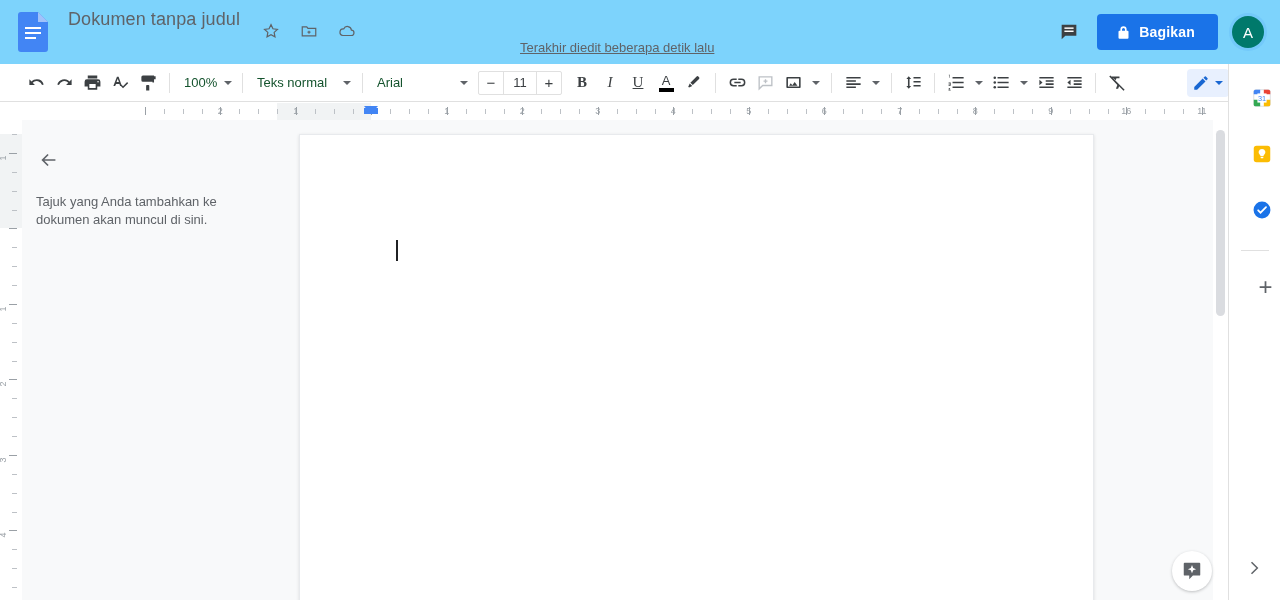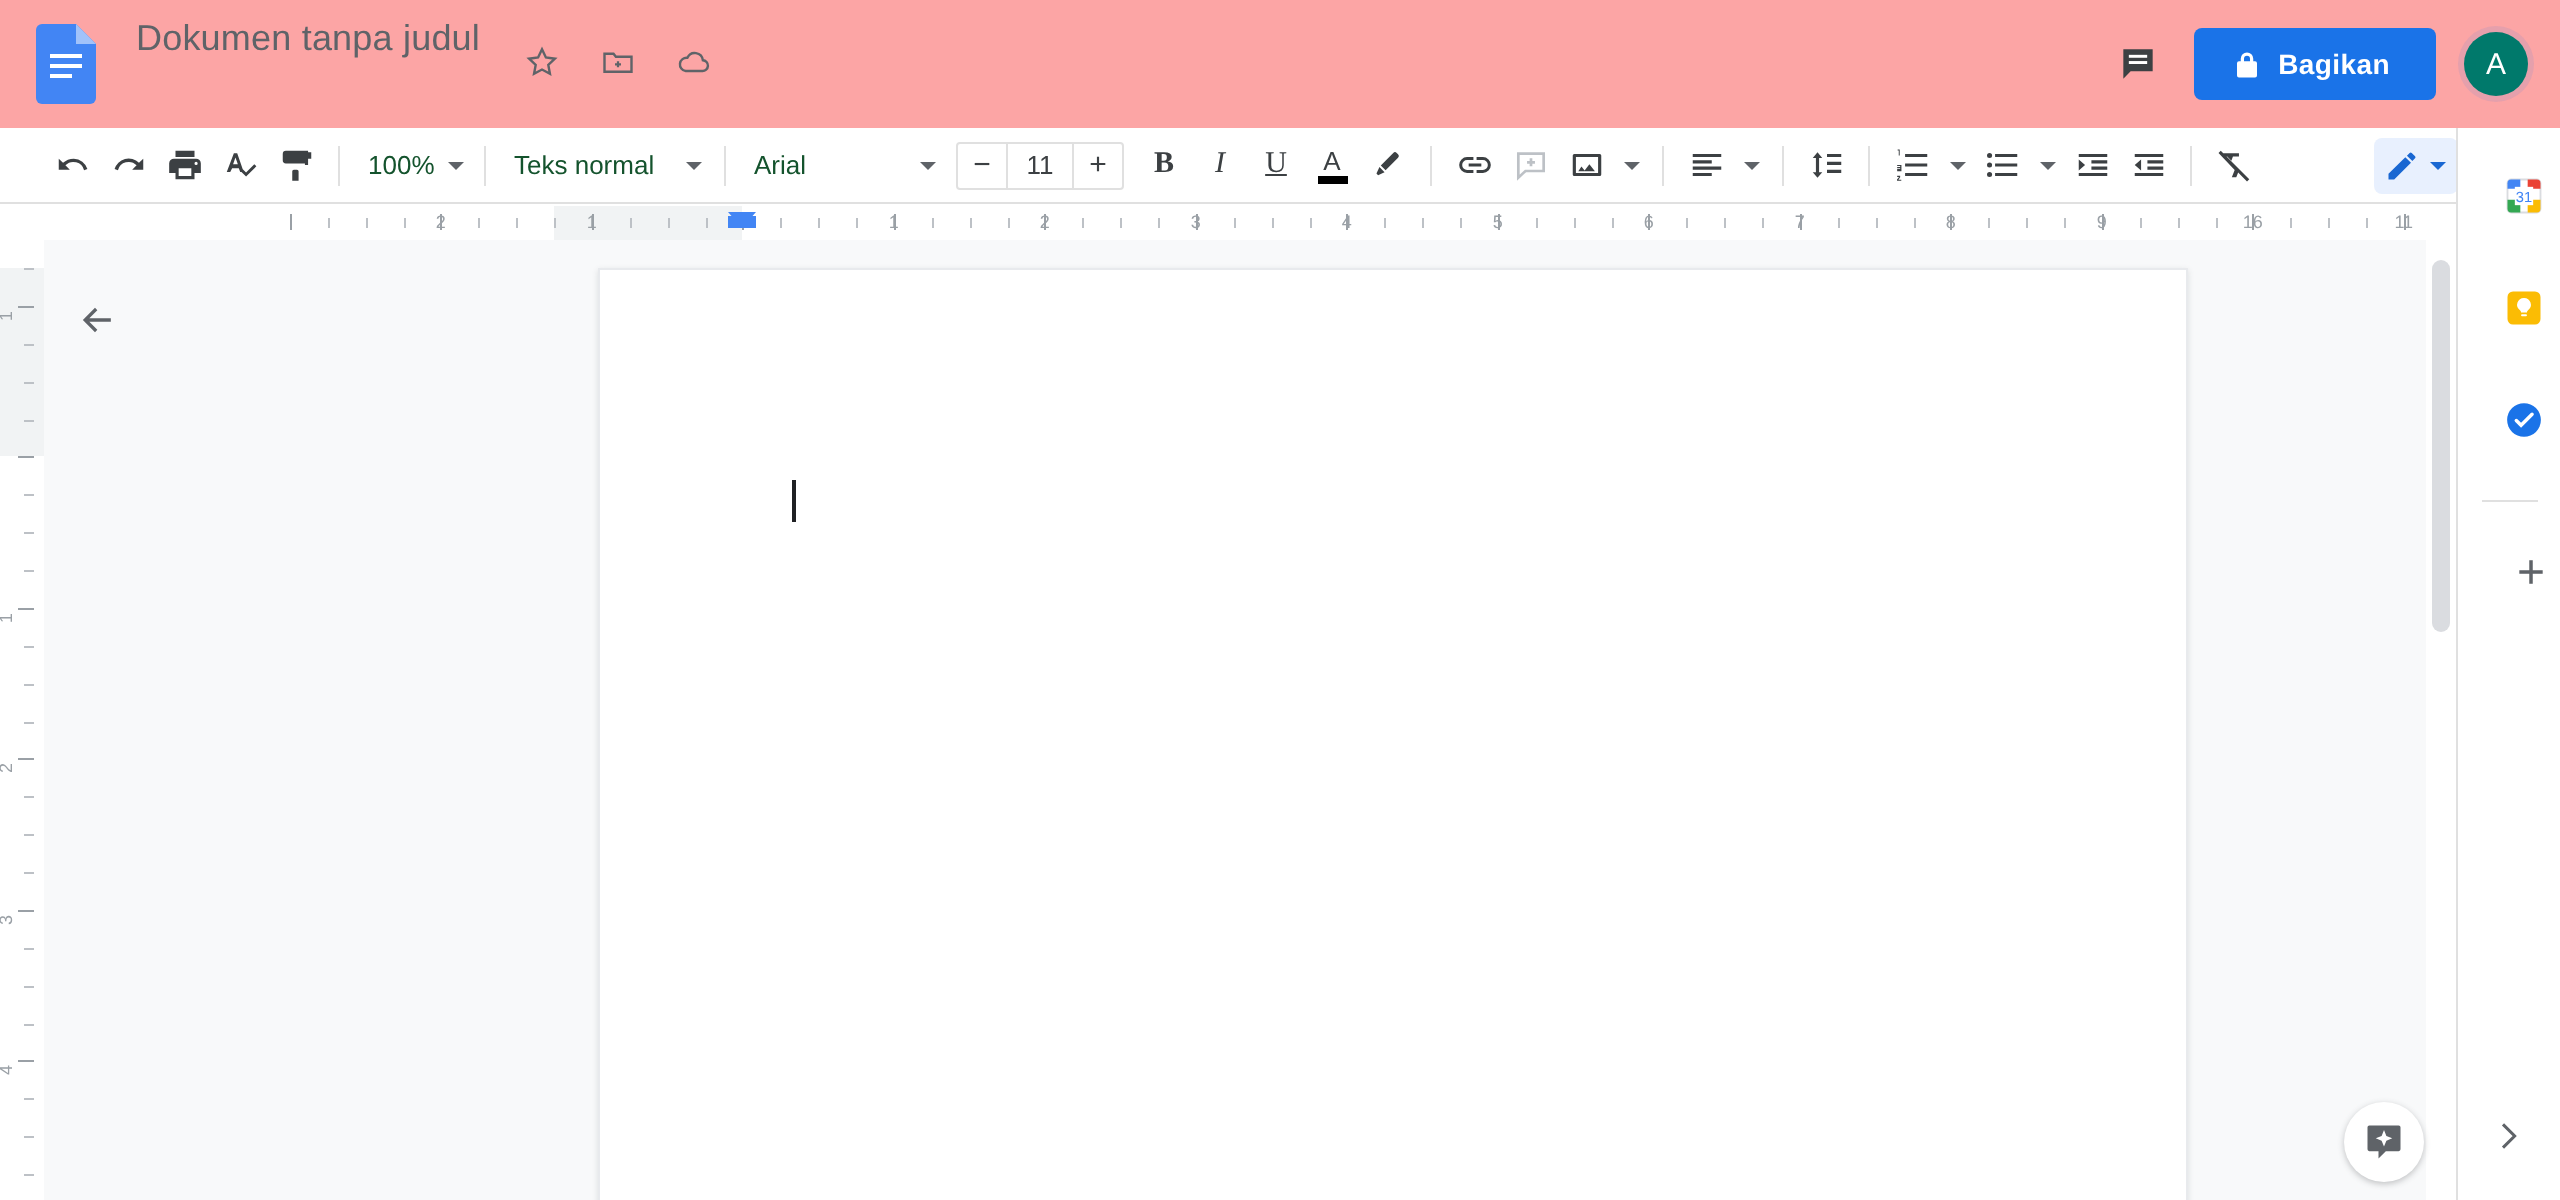--- a/index.html
+++ b/index.html
@@ -7,21 +7,21 @@
     margin: 0; padding: 0;
     width: 1280px; height: 600px;
     overflow: hidden;
     font-family: "Liberation Sans", sans-serif;
     background: #ffffff;
     -webkit-font-smoothing: antialiased;
   }
   .app { position: relative; width: 1280px; height: 600px; background:#fff; }
 
   
-  .header { position:absolute; left:0; top:0; width:1280px; height:64px; background:#fca5a5; }
+  .header { position:absolute; left:0; top:0; width:1280px; height:64px; background:#7dd3fc; }
   .docs-logo { position:absolute; left:18px; top:12px; width:30px; height:40px; }
   .doc-title {
     position:absolute; left:68px; top:9px;
     font-size:18px; color:#5f6368; letter-spacing:0.1px; white-space:nowrap;
   }
   .title-icon { position:absolute; top:22px; width:20px; height:20px; color:#5f6368; cursor:pointer; }
   .ic-star { left:262px; }
   .ic-move { left:300px; }
   .ic-cloud { left:338px; }
   .title-icon svg { display:block; width:18px; height:18px; }
@@ -221,20 +221,21 @@
         <path d="M12 11.5v4M10 13.5h4" stroke-width="1.5"></path>
       </svg>
     </div>
     <div class="title-icon ic-cloud">
       <svg viewBox="0 0 24 24" fill="none" stroke="#5f6368" stroke-width="1.6">
         <path d="M6.5 18h11a3.6 3.6 0 0 0 .4-7.2A5.4 5.4 0 0 0 7.6 9.2 3.9 3.9 0 0 0 6.5 18z"></path>
       </svg>
     </div>
 
 
+    <div class="last-edit">Terakhir diedit beberapa detik lalu</div>
 
     <div class="hdr-right">
       <div class="comment-btn">
         <svg viewBox="0 0 24 24" width="22" height="22" fill="#3c4043">
           <path d="M4 4h16v12H8l-4 4z"></path>
           <rect x="7" y="7" width="10" height="1.6" fill="#fff"></rect>
           <rect x="7" y="10.4" width="10" height="1.6" fill="#fff"></rect>
         </svg>
       </div>
       <button class="share-btn">
@@ -536,20 +537,21 @@
     </div>
 
   <div class="canvas">
 
     <div class="outline">
       <div class="outline-back">
         <svg viewBox="0 0 24 24" width="22" height="22" fill="none" stroke="currentColor" stroke-width="1.8">
           <path d="M19 12H5M11 6l-6 6 6 6"></path>
         </svg>
       </div>
+      <div class="outline-text">Tajuk yang Anda tambahkan ke dokumen akan muncul di sini.</div>
     </div>
 
     <div class="page">
       <div class="caret-blink"></div>
     </div>
   </div>
 
   <div class="scrollbar">
     <div class="scroll-thumb"></div>
   </div>

